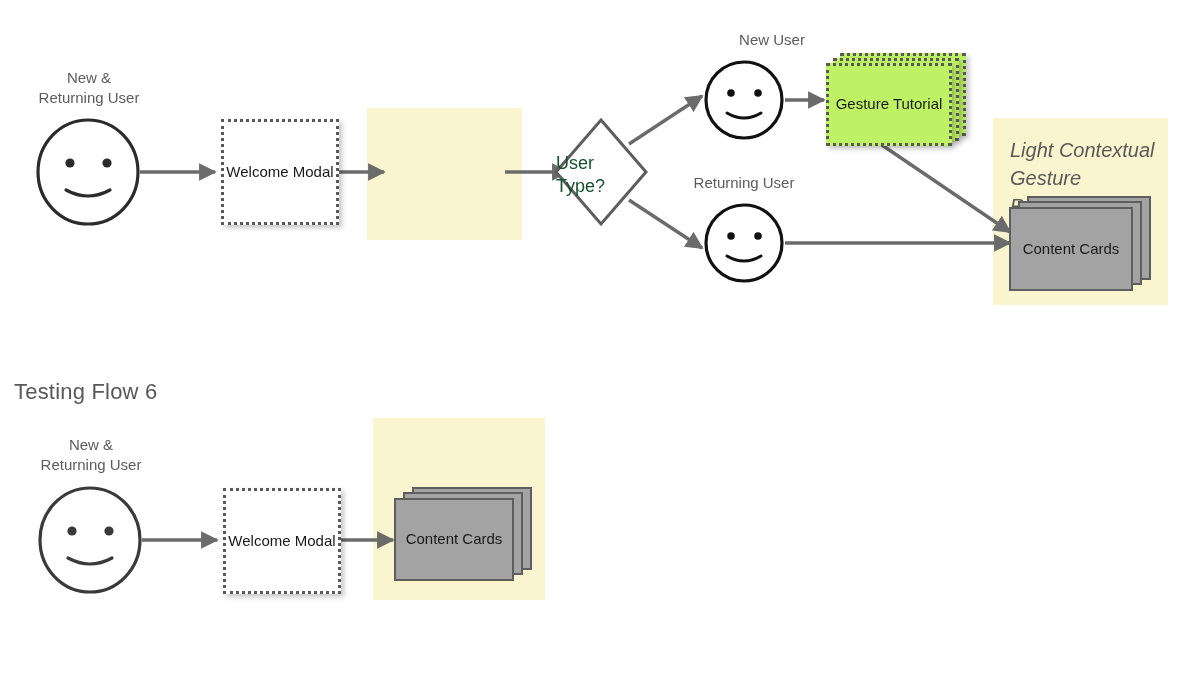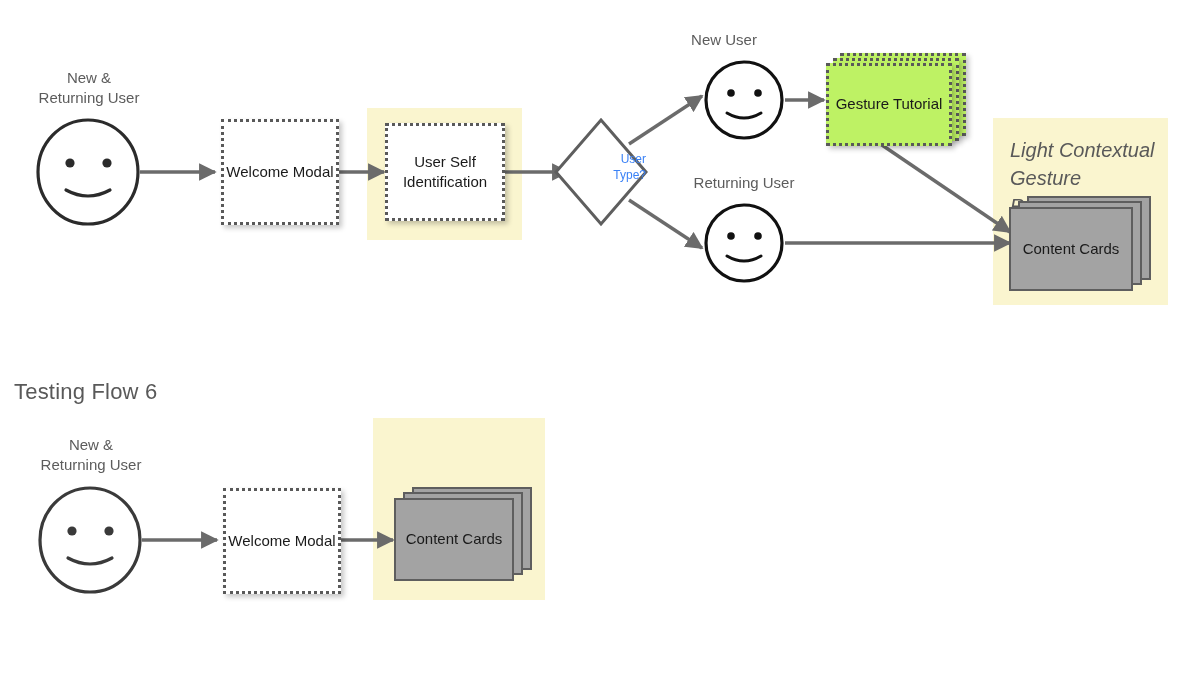--- a/index.html
+++ b/index.html
@@ -102,23 +102,23 @@
   .hl-label {
     position: absolute;
     font-size: 20px;
     font-style: italic;
     color: #595959;
     line-height: 1.4;
     white-space: pre-line;
   }
   .diamond-label {
     position: absolute;
-    font-size: 12px;
-    color: #3b82f6;
-    text-align: right;
+    font-size: 18px;
+    color: #14532d;
+    text-align: left;
     line-height: 1.3;
     white-space: pre-line;
   }
   .hit {
     position: absolute;
     background: transparent;
   }
 </style>
 </head>
 <body>
@@ -194,28 +194,26 @@
     <line x1="341" y1="540" x2="393" y2="540" stroke="#6b6b6b" stroke-width="3.4" marker-end="url(#arrow)"></line>
   </svg>
 
 
   <div class="caption" style="left:8px; top:68px; width:162px;">New &amp;
 Returning User</div>
 
   <div class="dotted-box" style="left:221px; top:119px; width:118px; height:106px;">Welcome
 Modal</div>
 
-  <div class="dotted-box" style="left:385px; top:123px; width:120px; height:98px;">User Self
-Identification</div>
 
   <div class="diamond-label" style="left:556px; top:152px; width:90px;">User
 Type?</div>
   <div class="hit" style="left:556px; top:120px; width:90px; height:104px;"></div>
 
-  <div class="caption" style="left:656px; top:30px; width:136px;">New User</div>
+  <div class="caption" style="left:704px; top:30px; width:136px;">New User</div>
 
   <div class="caption" style="left:666px; top:173px; width:156px;">Returning User</div>
 
   <div class="node" style="left:826px; top:53px; width:146px; height:98px;">
     <div class="dotted-card" style="left:14px; top:0px; width:126px; height:83px; box-shadow:3px 3px 5px rgba(0,0,0,0.22);"></div>
     <div class="dotted-card" style="left:7px; top:5px; width:126px; height:83px; box-shadow:3px 3px 5px rgba(0,0,0,0.22);"></div>
     <div class="dotted-card dotted-card-front" style="left:0px; top:10px; width:126px; height:83px;">Gesture
 Tutorial</div>
   </div>
 

